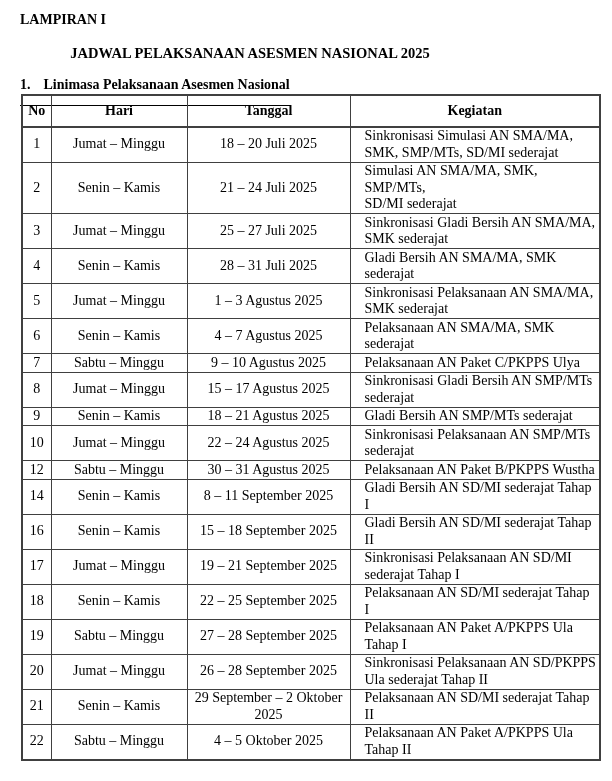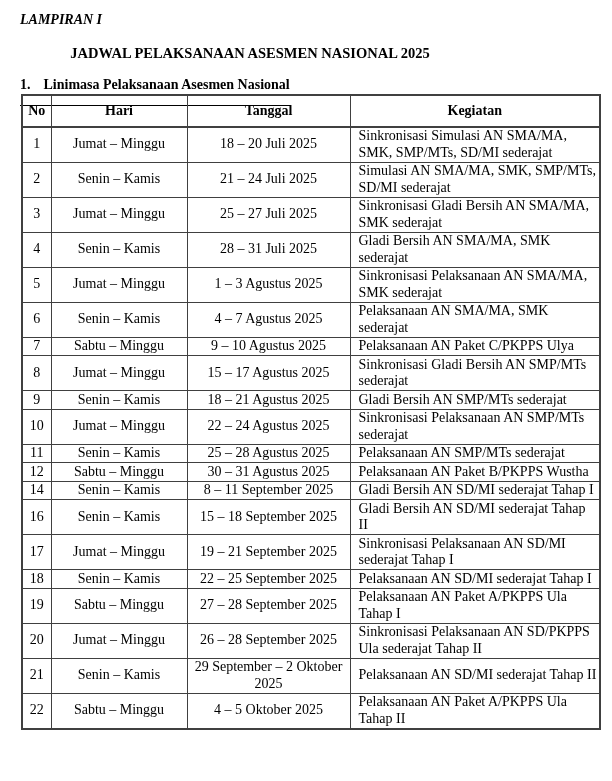--- a/index.html
+++ b/index.html
@@ -13,21 +13,20 @@
     width: 612px;
     height: 781px;
     background: #ffffff;
     overflow: hidden;
   }
   .lampiran {
     position: absolute;
     left: 20px; top: 12px;
     font-size: 14px;
     font-weight: bold;
-    font-style: italic;
   }
   .doc-title {
     position: absolute;
     left: 0; top: 45px;
     width: 500px;
     text-align: center;
     font-size: 14.5px;
     font-weight: bold;
   }
   .section-heading {
@@ -60,21 +59,21 @@
     padding: 6.5px 2px;
     border-bottom: 2px solid #404040;
     margin-top: 42px;
   }
   .schedule td {
     padding: 0.5px 2px;
     vertical-align: middle;
   }
   td.c-no, td.c-hari, td.c-tanggal { text-align: center; }
   td.c-tanggal { white-space: pre-line; }
-  td.c-kegiatan { text-align: left; white-space: pre-line; padding-left: 8px; }
+  td.c-kegiatan { text-align: left; white-space: pre-line; padding-left: 14px; }
 </style>
 </head>
 <body>
 
 <div class="page">
 
   <div class="lampiran">LAMPIRAN I</div>
 
   <div class="doc-title">JADWAL PELAKSANAAN ASESMEN NASIONAL 2025</div>
 
@@ -160,26 +159,20 @@
     <td class="c-kegiatan">Gladi Bersih AN SMP/MTs sederajat</td>
   </tr>
         <tr>
     <td class="c-no">10</td>
     <td class="c-hari">Jumat – Minggu</td>
     <td class="c-tanggal">22 – 24 Agustus 2025</td>
     <td class="c-kegiatan">Sinkronisasi Pelaksanaan AN SMP/MTs
 sederajat</td>
   </tr>
         <tr>
-    <td class="c-no">11</td>
-    <td class="c-hari">Senin – Kamis</td>
-    <td class="c-tanggal">25 – 28 Agustus 2025</td>
-    <td class="c-kegiatan">Pelaksanaan AN SMP/MTs sederajat</td>
-  </tr>
-        <tr>
     <td class="c-no">12</td>
     <td class="c-hari">Sabtu – Minggu</td>
     <td class="c-tanggal">30 – 31 Agustus 2025</td>
     <td class="c-kegiatan">Pelaksanaan AN Paket B/PKPPS Wustha</td>
   </tr>
         <tr>
     <td class="c-no">14</td>
     <td class="c-hari">Senin – Kamis</td>
     <td class="c-tanggal">8 – 11 September 2025</td>
     <td class="c-kegiatan">Gladi Bersih AN SD/MI sederajat Tahap I</td>

